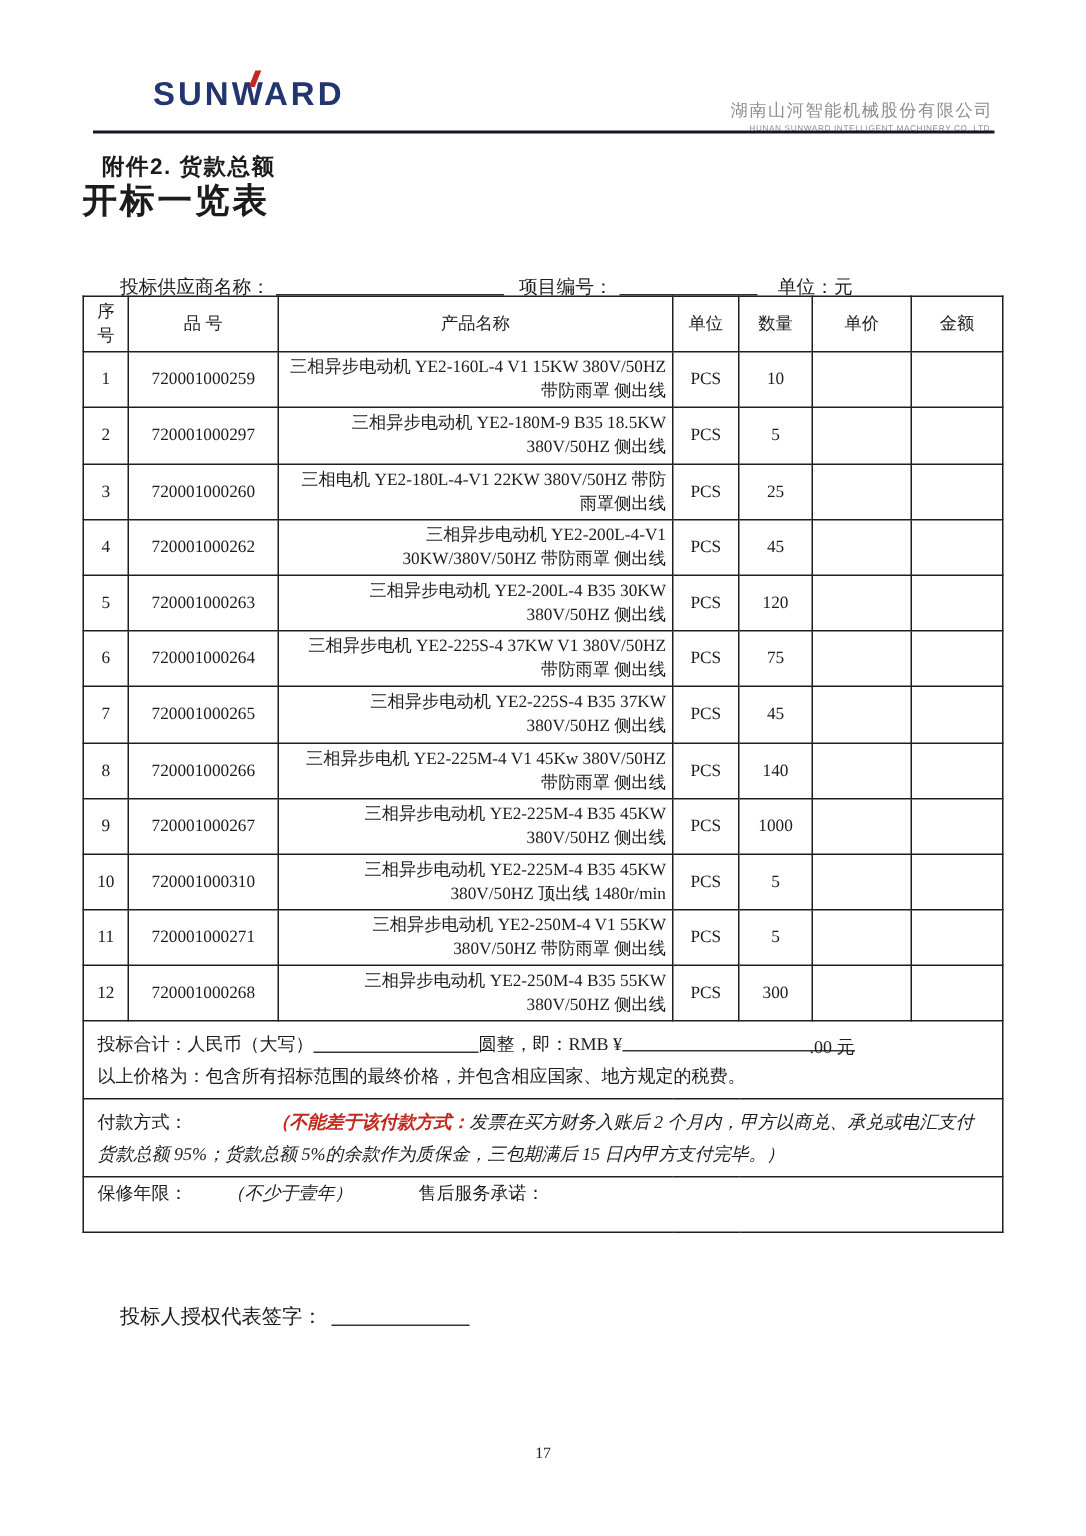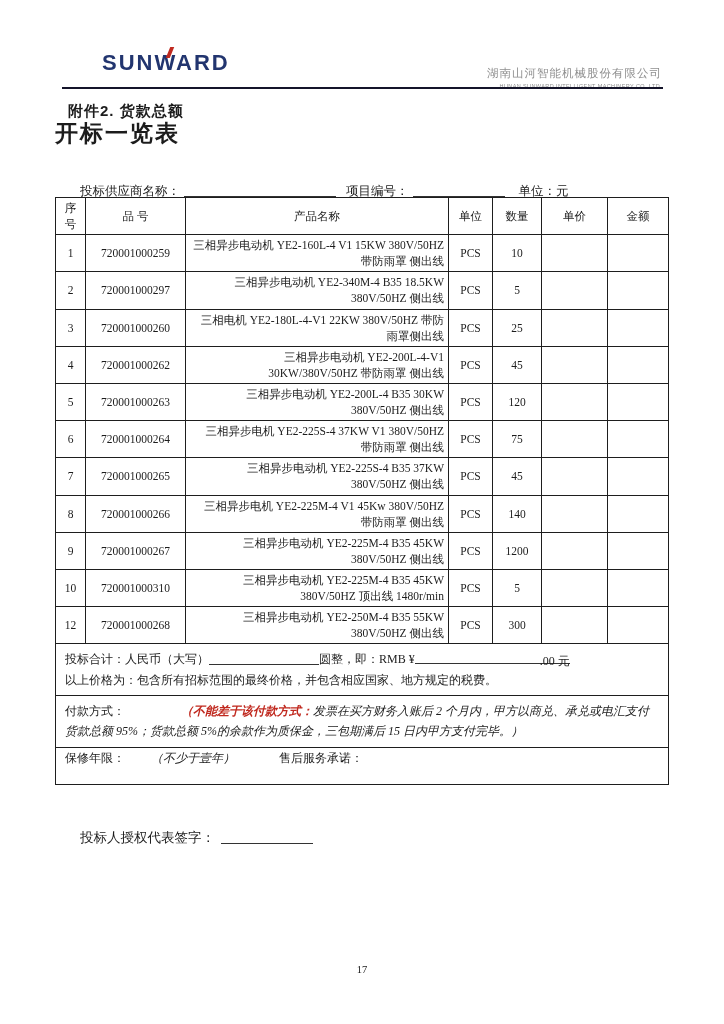--- a/index.html
+++ b/index.html
@@ -61,21 +61,21 @@
   tr.payment-row { height:50px; }
   tr.warranty-row { height:43px; }
   td.warranty-cell { vertical-align:top; padding-top:0; }
   .u-amount-cn { width:110px; }
   .u-amount-num { width:155px; text-align:right; font-size:12px; }
   .italic { font-style:italic; }
   .payment-red { font-style:italic; font-weight:bold; margin-left:56px;margin-top:26px; }
   .warranty-note { margin-left:26px; }
   .service-label { margin-left:44px; }
   
-  .sig-line1 { position:absolute; top:829px; left:80px; font-size:13.5px; }
+  .sig-line1 { position:absolute; top:869px; left:80px; font-size:13.5px; }
   .sig-line2 { position:absolute; top:863px; left:80px; font-size:13.5px; }
   .u-sig1 { width:92px; margin-left:6px; border-bottom-width:1.6px; }
   .u-sig2 { width:136px; margin-left:4px; border-bottom-width:1.6px; }
   
   .page-number { position:absolute; top:964px; left:0; width:100%; text-align:center; font-size:10.5px; }
 </style>
 </head>
 <body>
 
 <div class="page">
@@ -115,21 +115,21 @@
           <td class="c1">720001000259</td>
           <td class="c2">三相异步电动机 YE2-160L-4 V1 15KW 380V/50HZ  带防雨罩 侧出线</td>
           <td class="c3">PCS</td>
           <td class="c4">10</td>
           <td class="c5"></td>
           <td class="c6"></td>
         </tr>
         <tr>
           <td class="c0">2</td>
           <td class="c1">720001000297</td>
-          <td class="c2">三相异步电动机 YE2-340M-4 B35 18.5KW 380V/50HZ 侧出线</td>
+          <td class="c2">三相异步电动机 YE2-180M-9 B35 18.5KW 380V/50HZ 侧出线</td>
           <td class="c3">PCS</td>
           <td class="c4">5</td>
           <td class="c5"></td>
           <td class="c6"></td>
         </tr>
         <tr>
           <td class="c0">3</td>
           <td class="c1">720001000260</td>
           <td class="c2">三相电机 YE2-180L-4-V1 22KW 380V/50HZ 带防雨罩侧出线</td>
           <td class="c3">PCS</td>
@@ -180,28 +180,37 @@
           <td class="c3">PCS</td>
           <td class="c4">140</td>
           <td class="c5"></td>
           <td class="c6"></td>
         </tr>
         <tr>
           <td class="c0">9</td>
           <td class="c1">720001000267</td>
           <td class="c2">三相异步电动机 YE2-225M-4 B35 45KW 380V/50HZ 侧出线</td>
           <td class="c3">PCS</td>
-          <td class="c4">1200</td>
+          <td class="c4">1000</td>
           <td class="c5"></td>
           <td class="c6"></td>
         </tr>
         <tr>
           <td class="c0">10</td>
           <td class="c1">720001000310</td>
           <td class="c2">三相异步电动机 YE2-225M-4 B35 45KW 380V/50HZ 顶出线 1480r/min</td>
+          <td class="c3">PCS</td>
+          <td class="c4">5</td>
+          <td class="c5"></td>
+          <td class="c6"></td>
+        </tr>
+        <tr>
+          <td class="c0">11</td>
+          <td class="c1">720001000271</td>
+          <td class="c2">三相异步电动机 YE2-250M-4 V1 55KW 380V/50HZ 带防雨罩 侧出线</td>
           <td class="c3">PCS</td>
           <td class="c4">5</td>
           <td class="c5"></td>
           <td class="c6"></td>
         </tr>
         <tr>
           <td class="c0">12</td>
           <td class="c1">720001000268</td>
           <td class="c2">三相异步电动机 YE2-250M-4 B35 55KW 380V/50HZ 侧出线</td>
           <td class="c3">PCS</td>

